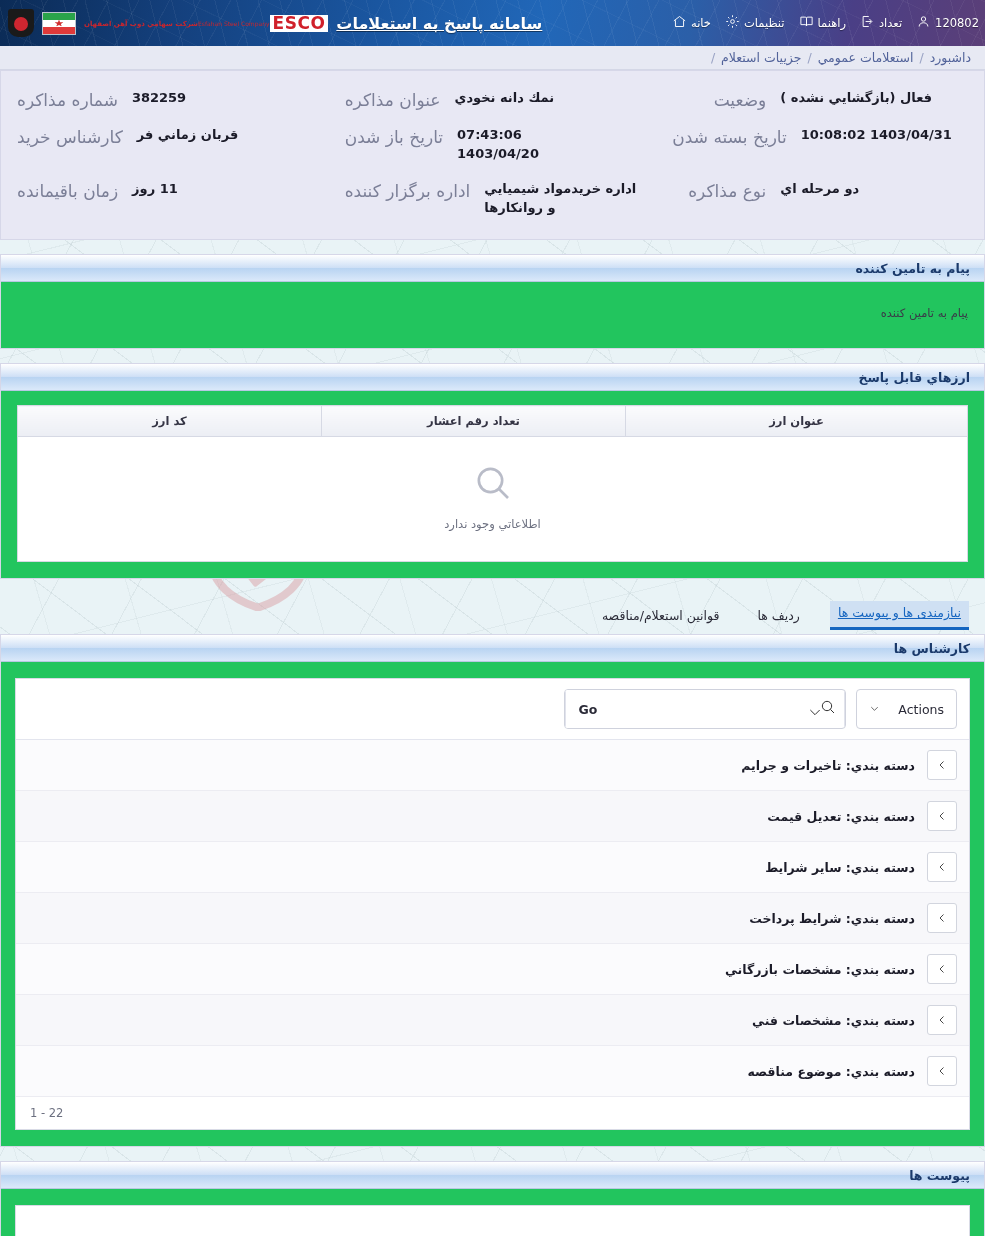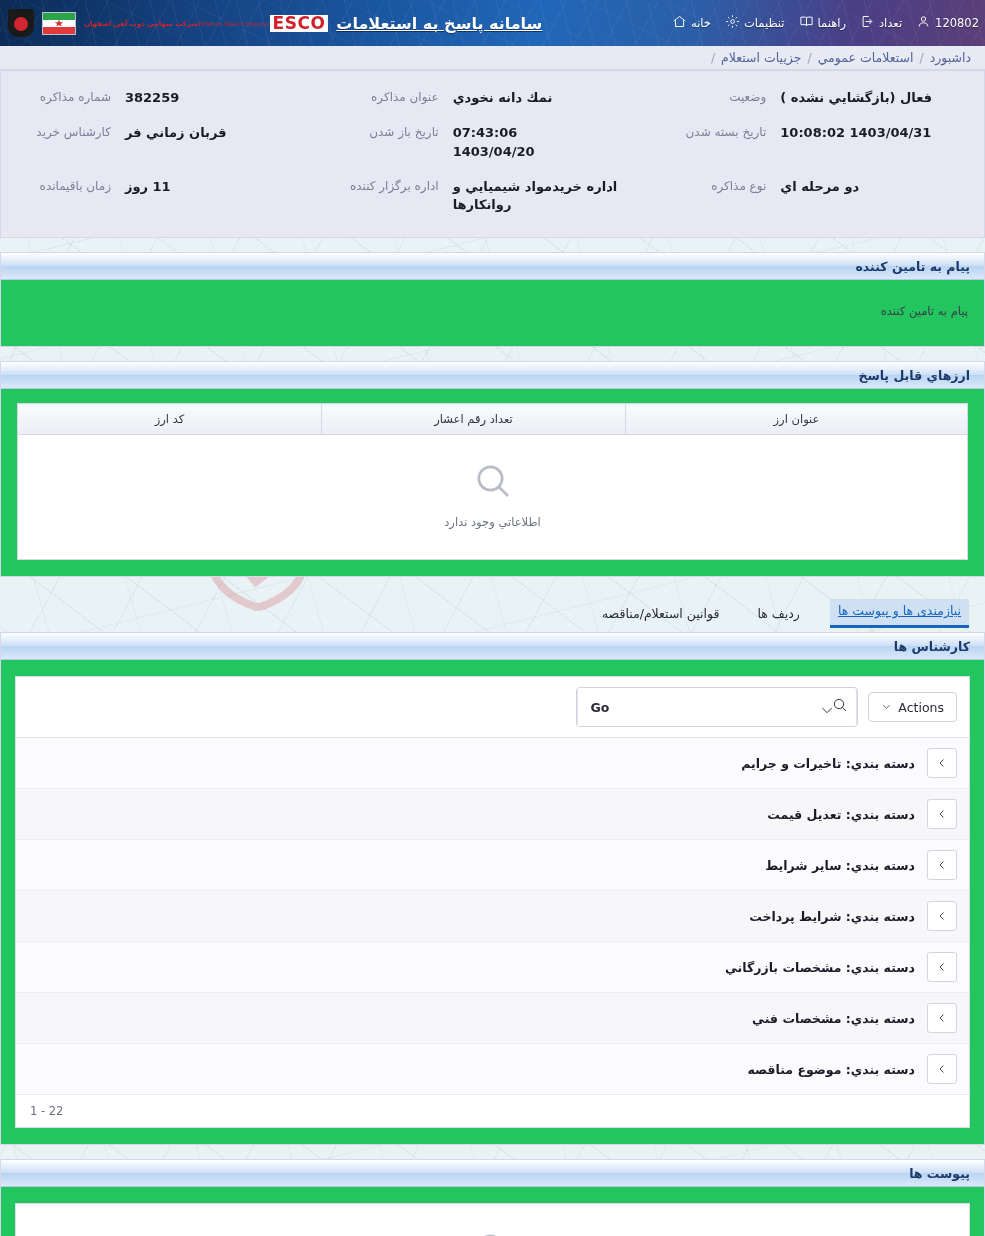--- a/index.html
+++ b/index.html
@@ -134,21 +134,21 @@
     border: 1px solid #d6d7e8;
     margin: 0 0 14px 0;
     padding: 10px 0 14px 0;
   }
   .info-row { display: flex; }
   .info-cell {
     flex: 1; display: flex; align-items: flex-start; justify-content: flex-start;
     padding: 8px 16px; gap: 14px;
   }
   .info-label {
-    color: #7b7f97; font-size: 12px; white-space: nowrap; padding-top: 1px;
+    color: #7b7f97; font-size: 17px; white-space: nowrap; padding-top: 1px;
     min-width: 94px; text-align: right;
   }
   .info-value {
     color: #1b1b28; font-size: 13px; font-weight: bold; text-align: left;
     flex: 1; line-height: 1.45;
   }
   .info-cell.c-left  .info-label { order: 2; }
   .info-cell.c-left  .info-value { order: 1; }
 
   
@@ -167,21 +167,21 @@
   .panel-title { font-size: 12.5px; font-weight: bold; color: #1b3a6b; }
   .panel-body { padding: 16px 14px; }
 
   .msg-text { font-size: 11.5px; color: #3a3a48; padding: 18px 16px 6px 0; }
 
   
   .dtable { width: 100%; border-collapse: collapse; background: #fff; }
   .dtable th {
     background: linear-gradient(to bottom,#fbfbfd,#eceef4);
     border: 1px solid #d6d9e4;
-    font-size: 11.5px; font-weight: normal; color: #343444;
+    font-size: 11.5px; font-weight: bold; color: #343444;
     padding: 8px 6px; text-align: center;
   }
   .empty-state {
     background: #fff;
     border: 1px solid #d6d9e4; border-top: none;
     padding: 26px 0 30px 0;
     text-align: center;
   }
   .empty-icon { display:block; margin: 0 auto 10px auto; }
   .empty-icon svg { width: 40px; height: 40px; stroke:#b9bcc8; fill:none; stroke-width:1.6; }
@@ -229,23 +229,23 @@
     font-size:12px; padding:0 8px; background:#fff;
     font-family: "DejaVu Sans", sans-serif;
   }
   .go-btn {
     border:none; border-left:1px solid #e1e3ec; background:#fff;
     font-size:12.5px; font-weight:bold; color:#2b2b38;
     padding: 0 12px; height:100%; cursor:pointer;
     font-family: "DejaVu Sans", sans-serif;
   }
   .actions-btn {
-    display:flex; align-items:center; gap:6px;
+    display:flex; align-items:center; gap:18px;
     border:1px solid #cfd2dd; border-radius:4px; background:#fff;
-    height:30px; padding: 0 12px; font-size:12.5px; color:#2b2b38;
+    height:40px; padding: 0 12px; font-size:12.5px; color:#2b2b38;
     cursor:pointer; white-space:nowrap; direction:ltr;
   }
   .actions-btn svg{ width:11px; height:11px; stroke:#333; fill:none; stroke-width:1.6;}
 
   .req-row {
     display:flex; align-items:center; justify-content:flex-start;
     gap: 12px;
     padding: 10px 12px;
     border-bottom: 1px solid #ececf2;
     background: #f7f7fa;

